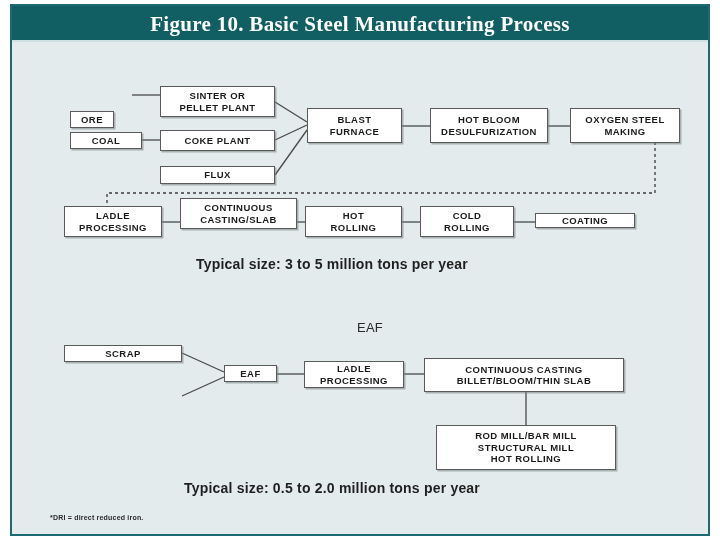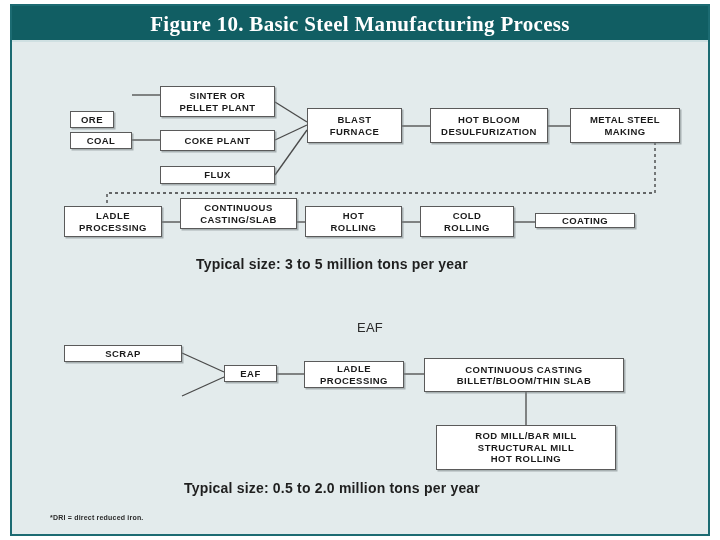--- a/index.html
+++ b/index.html
@@ -93,28 +93,28 @@
       <g stroke="#3a3a3a" stroke-width="1.3" fill="none" stroke-dasharray="3,3">
 
         <polyline points="643,100 643,151 95,151 95,164"></polyline>
       </g>
     </svg>
 
 
     <div class="node" style="left:58px;top:45px;width:44px;height:17px;margin-top:24px;">ORE</div>
     <div class="node" style="left:148px;top:44px;width:115px;height:31px;white-space:pre-line;">SINTER OR
 PELLET PLANT</div>
-    <div class="node" style="left:58px;top:90px;width:62px;height:17px;">COAL</div>
+    <div class="node" style="left:58px;top:90px;width:72px;height:17px;">COAL</div>
     <div class="node" style="left:148px;top:88px;width:115px;height:21px;">COKE PLANT</div>
     <div class="node" style="left:148px;top:124px;width:115px;height:18px;">FLUX</div>
     <div class="node" style="left:295px;top:66px;width:95px;height:35px;white-space:pre-line;">BLAST
 FURNACE</div>
     <div class="node" style="left:418px;top:66px;width:118px;height:35px;white-space:pre-line;">HOT BLOOM
 DESULFURIZATION</div>
-    <div class="node" style="left:558px;top:66px;width:110px;height:35px;white-space:pre-line;">METAL STEEL
+    <div class="node" style="left:558px;top:66px;width:110px;height:35px;white-space:pre-line;">OXYGEN STEEL
 MAKING</div>
 
     <div class="node" style="left:52px;top:164px;width:98px;height:31px;white-space:pre-line;">LADLE
 PROCESSING</div>
     <div class="node" style="left:168px;top:156px;width:117px;height:31px;white-space:pre-line;">CONTINUOUS
 CASTING/SLAB</div>
     <div class="node" style="left:293px;top:164px;width:97px;height:31px;white-space:pre-line;">HOT
 ROLLING</div>
     <div class="node" style="left:408px;top:164px;width:94px;height:31px;white-space:pre-line;">COLD
 ROLLING</div>

